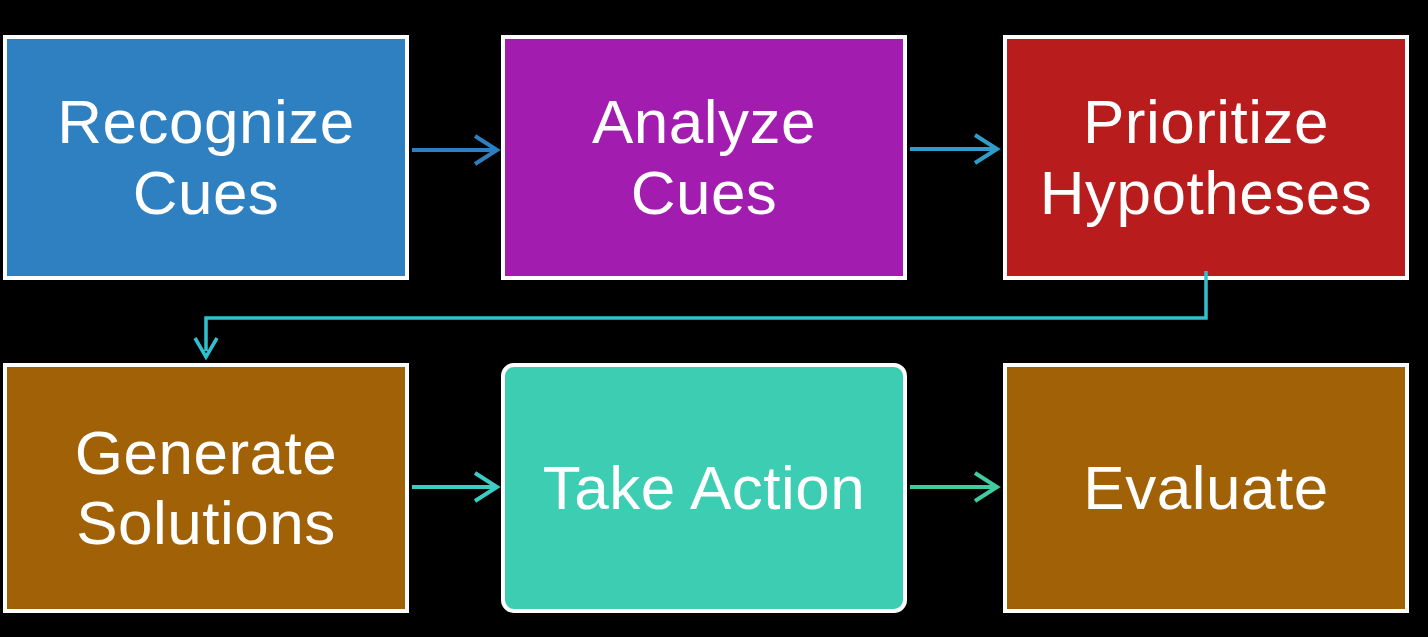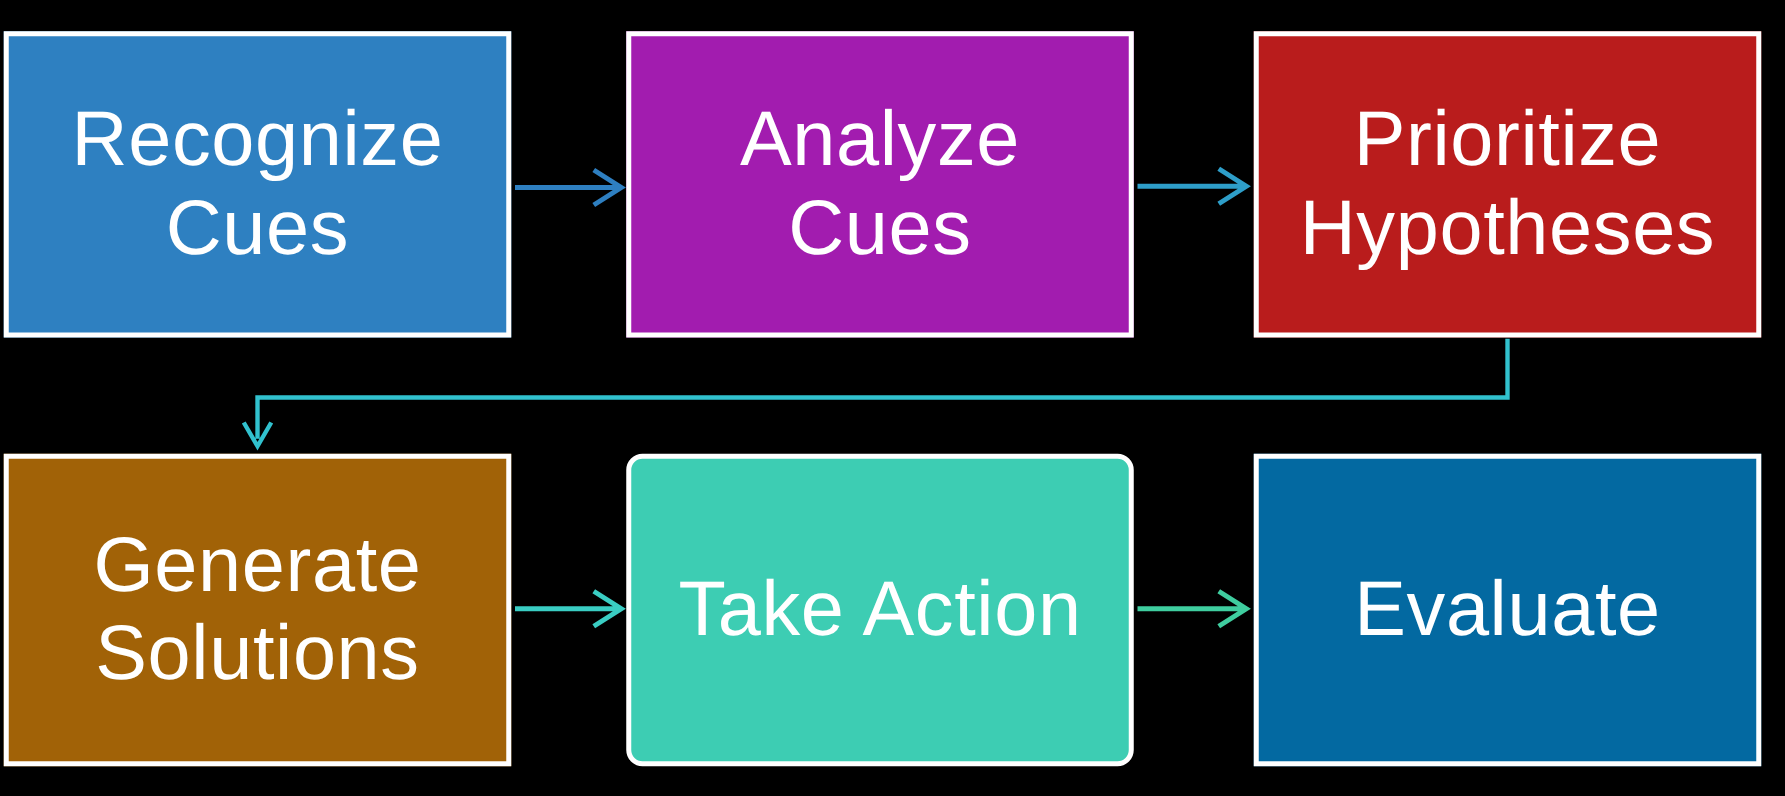--- a/index.html
+++ b/index.html
@@ -22,21 +22,21 @@
     color: #ffffff;
     display: flex;
     flex-direction: column;
     align-items: center;
     justify-content: center;
     text-align: center;
     font-size: 62px;
     line-height: 1.13;
     letter-spacing: 0.5px;
   }
-  .row1 { top: 25px;  height: 237px; }
+  .row1 { top: 35px;  height: 237px; }
   .row2 { top: 363px; height: 242px; }
   .col1 { left: 3px; }
   .col2 { left: 501px; }
   .col3 { left: 1003px; }
   .flow-box .line {
     display: block;
     white-space: nowrap;
   }
   .connector-layer {
     position: absolute;
@@ -70,21 +70,21 @@
   <div class="flow-box row2 col1" style="background-color: #a16207;">
     <span class="line">Generate</span>
     <span class="line">Solutions</span>
   </div>
 
   <div class="flow-box row2 col2" style="background-color: rgb(61, 205, 179); border-radius: 13px;">
     <span class="line">Take Action</span>
     <span class="line"></span>
   </div>
 
-  <div class="flow-box row2 col3" style="background-color: #0369a1; text-align: right;">
+  <div class="flow-box row2 col3" style="background-color: #a16207; text-align: right;">
     <span class="line">Evaluate</span>
   </div>
 
   <svg class="connector-layer" viewBox="0 0 1428 637" xmlns="http://www.w3.org/2000/svg">
 
     <path d="M412 150 H494 M475 136 L497 150 L475 164" fill="none" stroke-width="4" stroke-linecap="butt" stroke-linejoin="miter" stroke="#2E7FC1"></path>
 
     <path d="M910 149 H994 M975 135 L997 149 L975 163" fill="none" stroke-width="4" stroke-linecap="butt" stroke-linejoin="miter" stroke="#2E9EC9"></path>
 
     <path d="M1206 271 V318 H206 V351 M195 338 L206 357 L217 338" fill="none" stroke-width="3.5" stroke-linecap="butt" stroke-linejoin="miter" stroke="#31C1CE"></path>

